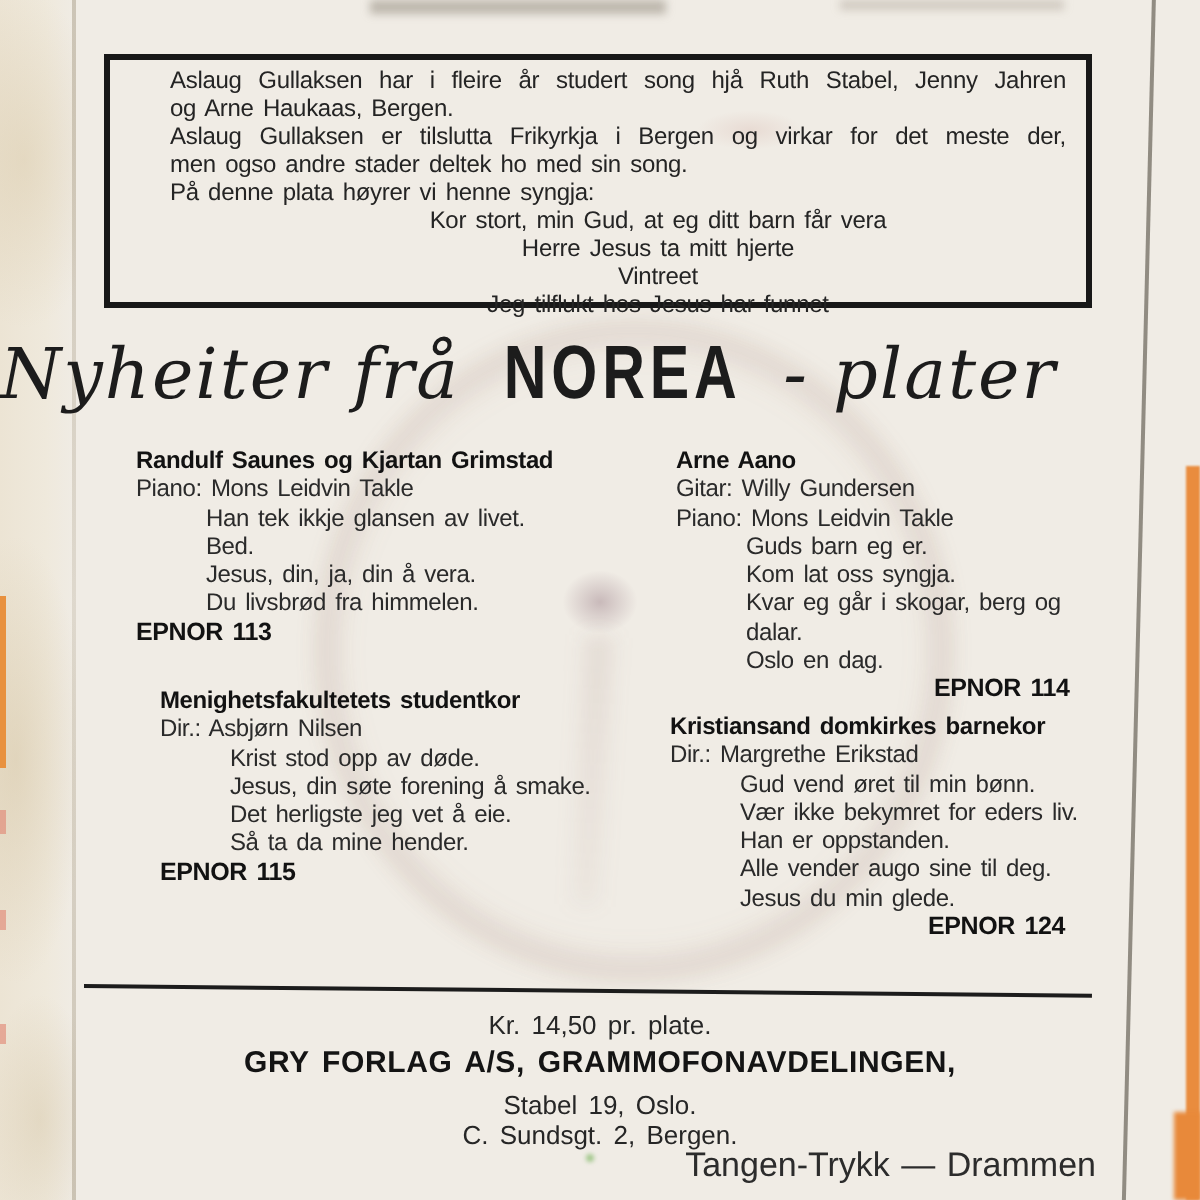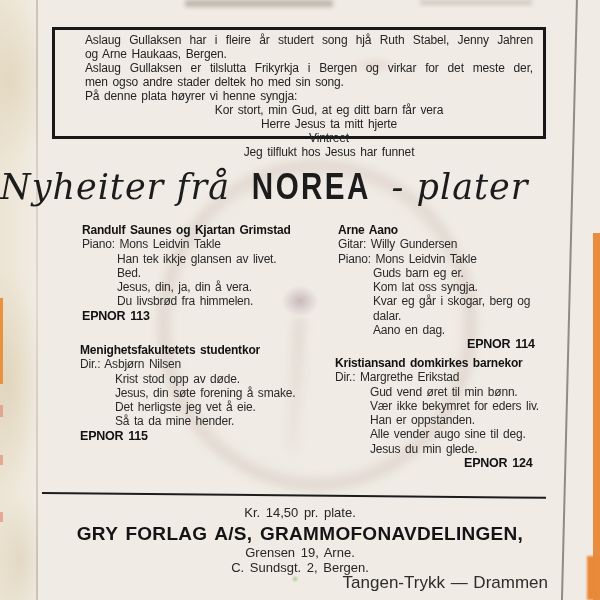--- a/index.html
+++ b/index.html
@@ -39,21 +39,21 @@
     background:radial-gradient(closest-side,rgba(118,80,96,.32),rgba(118,80,96,0) 72%);}
   .smear{position:absolute;left:289px;top:318px;width:14px;height:135px;z-index:1;
     background:linear-gradient(180deg,rgba(140,100,92,.12),rgba(140,100,92,.05));
     filter:blur(5px);transform:rotate(3deg);}
   .box-smudge{position:absolute;left:340px;top:52px;width:70px;height:26px;z-index:1;
     background:radial-gradient(closest-side,rgba(200,150,140,.20),rgba(200,150,140,0) 75%);}
   .green-speck{position:absolute;left:293px;top:577px;width:4px;height:4px;z-index:2;
     background:rgba(120,180,90,.65);filter:blur(1px);border-radius:50%;}
 
   
-  .info-box{position:absolute;left:52px;top:27px;width:494px;height:112px;z-index:4;
+  .info-box{position:absolute;left:52px;top:27px;width:494px;height:127px;z-index:4;
     border:3px solid #181818;box-sizing:border-box;
     padding:3px 10px 0 30px;color:#242424;font-size:12px;line-height:14px;
     letter-spacing:-0.15px;word-spacing:1.5px;}
   .info-box .ln{white-space:nowrap;}
   .info-box .just{white-space:normal;text-align:justify;text-align-last:justify;}
   .info-box .song{margin-left:40px;white-space:nowrap;text-align:center;}
 
   .title{position:absolute;left:0;top:166px;width:488px;z-index:4;text-align:center;
     color:#1c1c1c;white-space:nowrap;}
   .t-serif{font-family:"DejaVu Serif",serif;font-style:italic;font-size:35px;letter-spacing:1px;}
@@ -66,21 +66,21 @@
   .songline{margin-left:35px;}
   .catalog{font-weight:bold;color:#121212;font-size:12.5px;}
   .cat-l{}
   .cat-r{margin-left:129px;}
 
   .footer-rule{position:absolute;left:42px;top:492px;width:504px;height:2.4px;z-index:4;
     background:#1c1c1c;transform:rotate(.55deg);transform-origin:left center;}
   .price{position:absolute;left:0;top:505px;width:600px;z-index:4;text-align:center;
     font-size:13px;color:#262626;word-spacing:2px;}
   .publisher{position:absolute;left:0;top:523px;width:600px;z-index:4;text-align:center;
-    font-size:19px;font-weight:bold;color:#141414;letter-spacing:.3px;word-spacing:2px;}
+    font-size:15px;font-weight:bold;color:#141414;letter-spacing:.3px;word-spacing:2px;}
   .addr{position:absolute;left:0;width:600px;z-index:4;text-align:center;
     font-size:13px;color:#262626;word-spacing:2px;}
   .addr1{top:545px;} .addr2{top:560px;}
   .printer{position:absolute;left:288px;top:573px;width:260px;z-index:4;text-align:right;
     font-size:17px;color:#2c2c2c;word-spacing:1px;}
 </style>
 </head>
 <body>
 
 <div class="page">
@@ -114,21 +114,21 @@
     <div class="song">Vintreet</div>
     <div class="song">Jeg tilflukt hos Jesus har funnet</div>
   </div>
 
   <div class="title">
     <span class="t-serif">Nyheiter frå</span>
     <span class="t-brand">NOREA</span>
     <span class="t-serif">- plater</span>
   </div>
 
-  <div class="entry" style="left:82px;top:223px;">
+  <div class="entry" style="left:68px;top:223px;">
     <div class="artist">Randulf Saunes og Kjartan Grimstad</div>
     <div>Piano: Mons Leidvin Takle</div>
     <div class="songline">Han tek ikkje glansen av livet.</div>
     <div class="songline">Bed.</div>
     <div class="songline">Jesus, din, ja, din å vera.</div>
     <div class="songline">Du livsbrød fra himmelen.</div>
     <div class="catalog cat-l">EPNOR 113</div>
   </div>
 
   <div class="entry" style="left:80px;top:343px;">
@@ -142,35 +142,35 @@
   </div>
 
   <div class="entry" style="left:338px;top:223px;">
     <div class="artist">Arne Aano</div>
     <div>Gitar: Willy Gundersen</div>
     <div>Piano: Mons Leidvin Takle</div>
     <div class="songline">Guds barn eg er.</div>
     <div class="songline">Kom lat oss syngja.</div>
     <div class="songline">Kvar eg går i skogar, berg og</div>
     <div class="songline">dalar.</div>
-    <div class="songline">Aano en dag.</div>
+    <div class="songline">Oslo en dag.</div>
     <div class="catalog cat-r">EPNOR 114</div>
   </div>
 
   <div class="entry" style="left:335px;top:356px;">
     <div class="artist">Kristiansand domkirkes barnekor</div>
     <div>Dir.: Margrethe Erikstad</div>
     <div class="songline">Gud vend øret til min bønn.</div>
     <div class="songline">Vær ikke bekymret for eders liv.</div>
     <div class="songline">Han er oppstanden.</div>
     <div class="songline">Alle vender augo sine til deg.</div>
     <div class="songline">Jesus du min glede.</div>
     <div class="catalog cat-r">EPNOR 124</div>
   </div>
 
   <div class="footer-rule"></div>
   <div class="price">Kr. 14,50 pr. plate.</div>
   <div class="publisher">GRY FORLAG A/S, GRAMMOFONAVDELINGEN,</div>
-  <div class="addr addr1">Grensen 19, Arne.</div>
+  <div class="addr addr1">Stabel 19, Oslo.</div>
   <div class="addr addr2">C. Sundsgt. 2, Bergen.</div>
   <div class="printer">Tangen-Trykk — Drammen</div>
 
 </div>
 
 </body></html>

